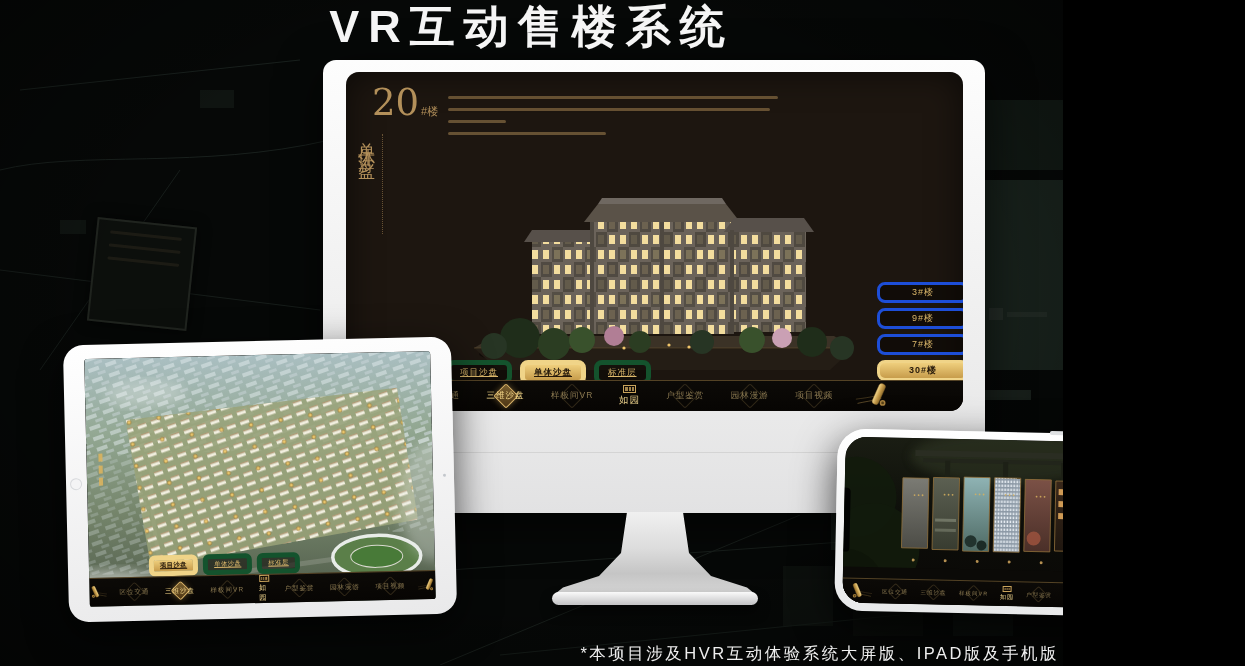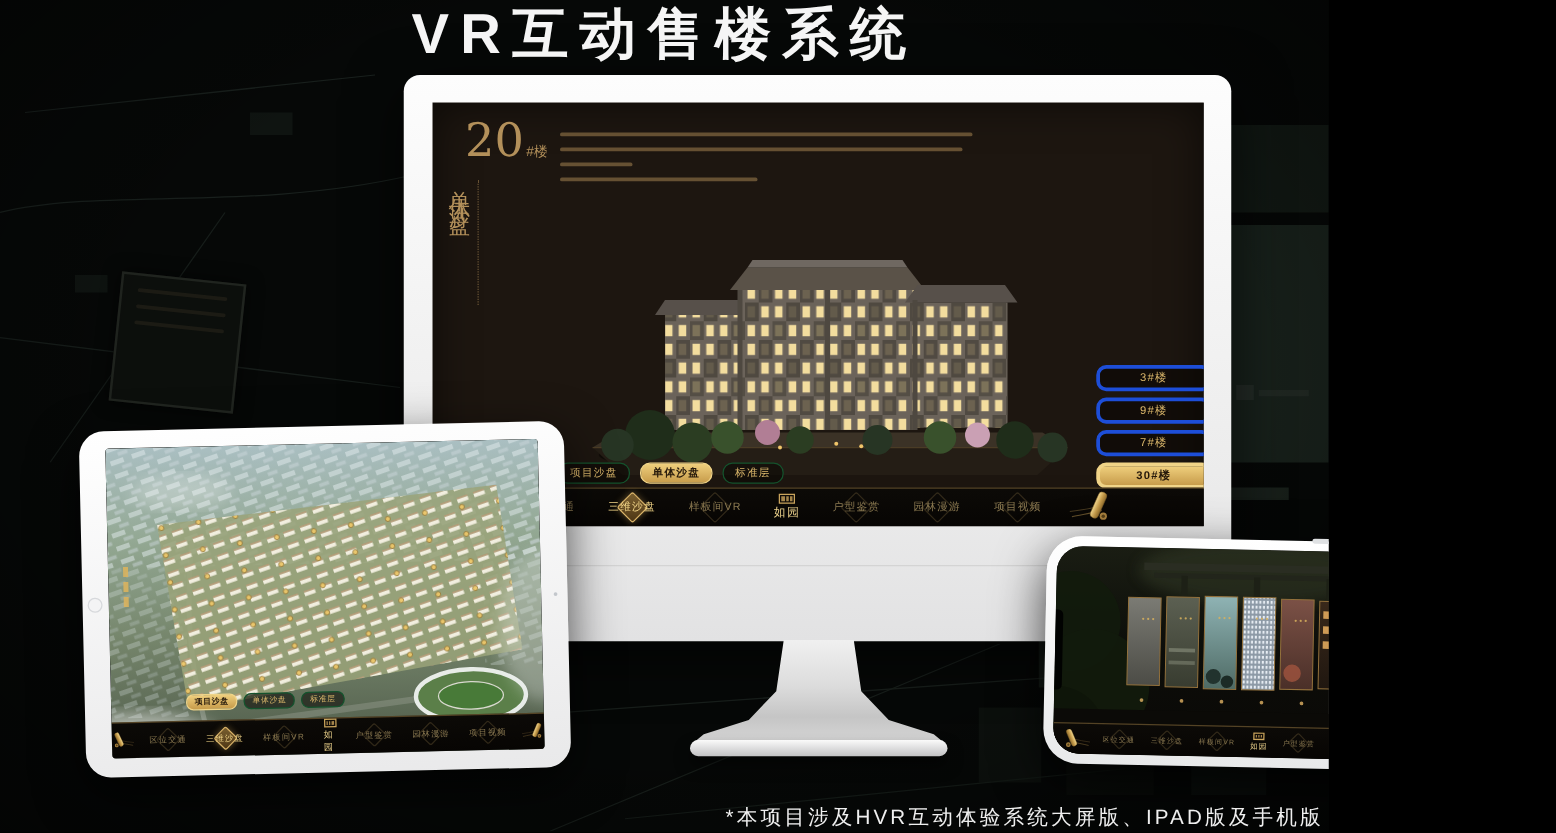--- a/index.html
+++ b/index.html
@@ -18,22 +18,22 @@
   .main-title{position:absolute;top:2px;left:0;width:100%;text-align:center;z-index:6;
     color:#f5f5f5;font-size:45px;font-weight:600;letter-spacing:9px;line-height:1.1;}
   .footnote{position:absolute;right:4px;bottom:1px;z-index:6;color:#efefef;
     font-size:16.5px;letter-spacing:2.5px;}
 
   
   .monitor{position:absolute;left:323px;top:60px;width:662px;height:453px;z-index:2;
     background:linear-gradient(180deg,#fdfdfd,#ececec 70%,#e2e2e3);border-radius:13px;
     box-shadow:0 12px 45px rgba(0,0,0,.65);}
   .monitor-seam{position:absolute;left:10px;right:10px;top:392px;height:1px;background:rgba(0,0,0,.08);}
-  .monitor-screen{position:absolute;left:23px;top:22px;width:617px;height:339px;
-    background:#1d1610;border-radius:0;overflow:hidden;box-shadow:inset 0 0 34px rgba(0,0,0,.6);}
+  .monitor-screen{position:absolute;left:23px;top:12px;width:617px;height:339px;
+    background:#1d1610;border-radius:13px;overflow:hidden;box-shadow:inset 0 0 34px rgba(0,0,0,.6);}
   .stand-neck{position:absolute;left:555px;top:512px;width:200px;height:82px;z-index:2;
     background:linear-gradient(180deg,#f0f0f0,#dcdcdc 45%,#c5c5c5 75%,#d6d6d6);
     clip-path:polygon(36% 0%,64% 0%,67% 50%,78% 78%,96% 92%,100% 100%,0% 100%,4% 92%,22% 78%,33% 50%);}
   .stand-base{position:absolute;left:552px;top:592px;width:206px;height:13px;z-index:2;
     border-radius:7px;background:linear-gradient(180deg,#fafafa,#c2c2c4);
     box-shadow:0 7px 12px rgba(0,0,0,.55);}
 
   
   .m-heading{position:absolute;left:26px;top:12px;color:#b3905a;}
   .m-head-num{font-family:"DejaVu Serif", serif;font-size:37px;line-height:1;}
@@ -46,22 +46,22 @@
     border-radius:2px;filter:blur(.4px);}
   .m-building{position:absolute;left:118px;top:70px;}
   .bld-btns{position:absolute;left:531px;top:210px;width:88px;}
   .bld-btn{width:86px;height:15px;margin-bottom:5px;border-radius:8px;display:flex;align-items:center;
     justify-content:center;font-size:9px;letter-spacing:1px;color:#dcb86b;
     border:3px solid #1d4ed8;background:rgba(10,7,4,.6);}
   .bld-btn.active{background:linear-gradient(180deg,#efcf7d,#c79c4b);color:#26190b;
     font-weight:bold;border-color:#f0d488;}
   .pills{position:absolute;display:flex;gap:8px;}
   .pills-monitor{left:100px;top:288px;}
-  .pill{font-size:8.5px;height:15px;padding:0 9px;border-radius:8px;border:1px solid #14532d;
-    color:#dcb86b;background:rgba(10,7,4,.55);display:inline-flex;align-items:center;letter-spacing:1px;}
+  .pill{font-size:8.5px;height:15px;padding:0 9px;border-radius:8px;border:5px solid #14532d;
+    color:#dcb86b;background:rgba(10,7,4,.55);display:inline-flex;align-items:center;letter-spacing:1px;text-decoration:underline;}
   .pill.active{background:linear-gradient(180deg,#efcf7d,#c79c4b);color:#26190b;font-weight:bold;border-color:#f0d488;}
   .pills-sm{gap:5px;}
   .pills-sm .pill{font-size:6.3px;height:11px;padding:0 6px;border-radius:6px;letter-spacing:.5px;}
 
   
   .appnav{position:absolute;left:0;right:0;bottom:0;display:flex;align-items:center;justify-content:center;
     background:linear-gradient(180deg,#0c0a07,#070503);border-top:1px solid rgba(200,160,90,.4);}
   .nav-lg{height:30px;font-size:8.5px;gap:18px;}
   .nav-md{height:28px;font-size:6.5px;gap:9px;}
   .nav-sm{height:24px;font-size:5.5px;gap:7px;}

